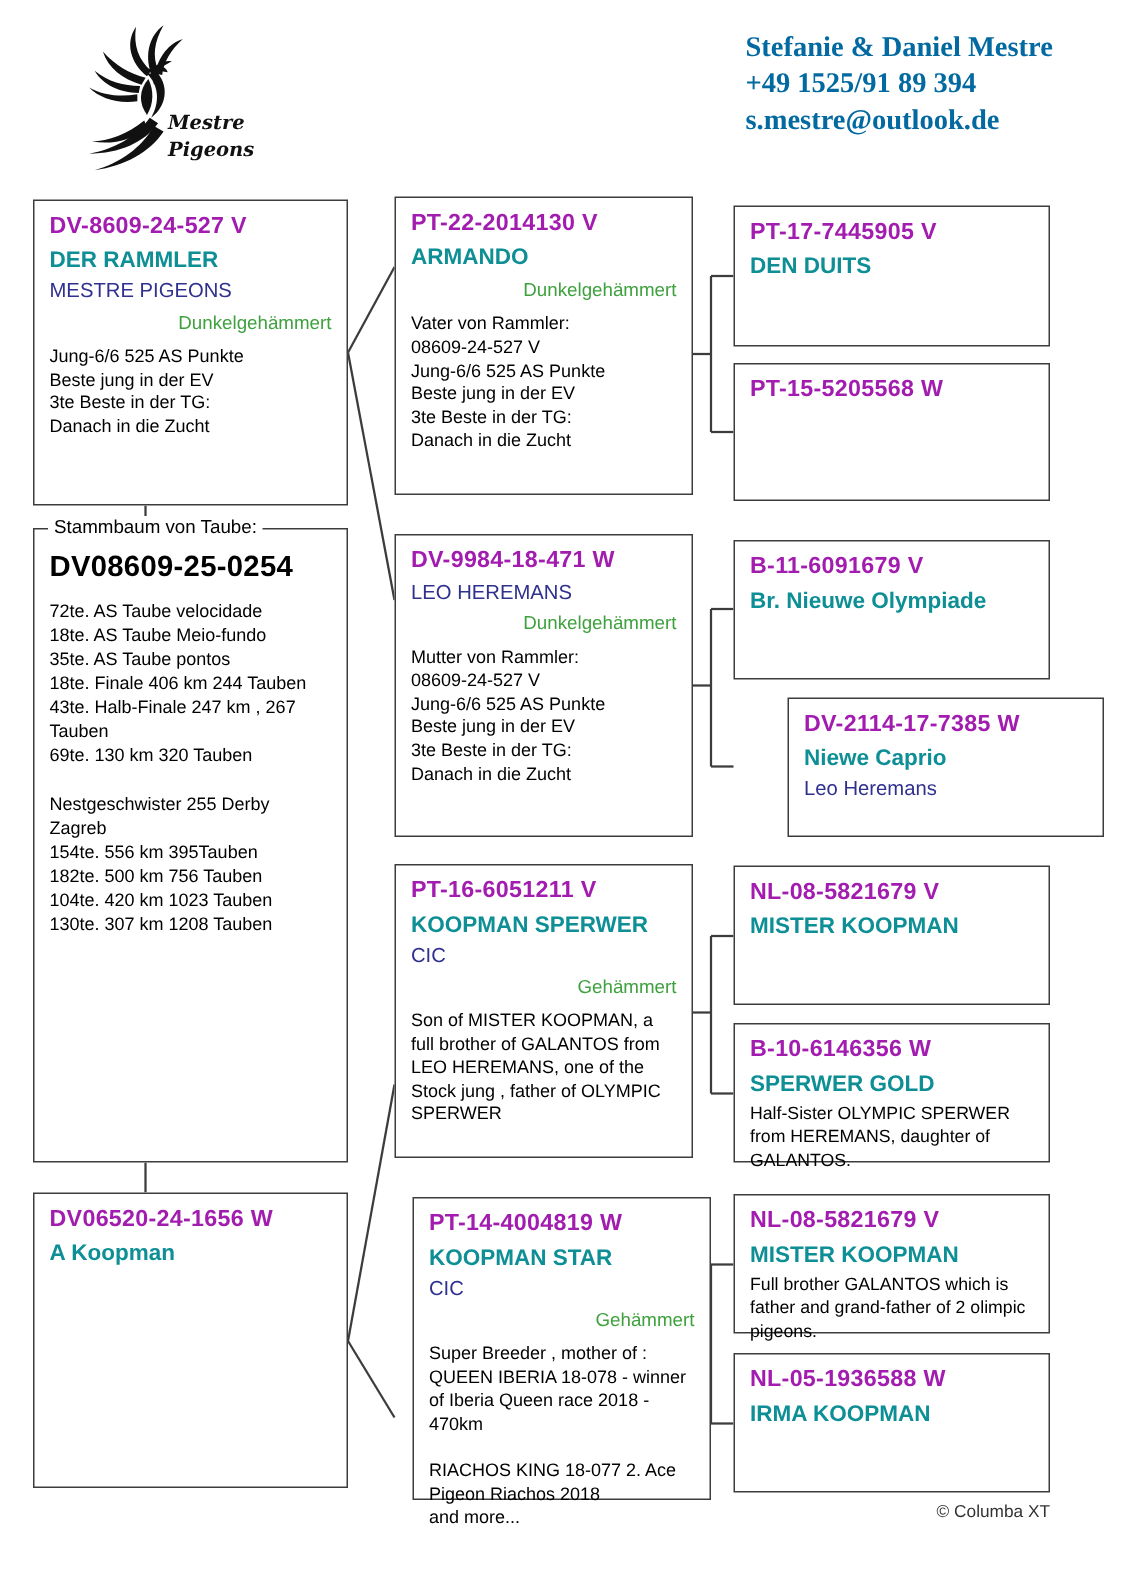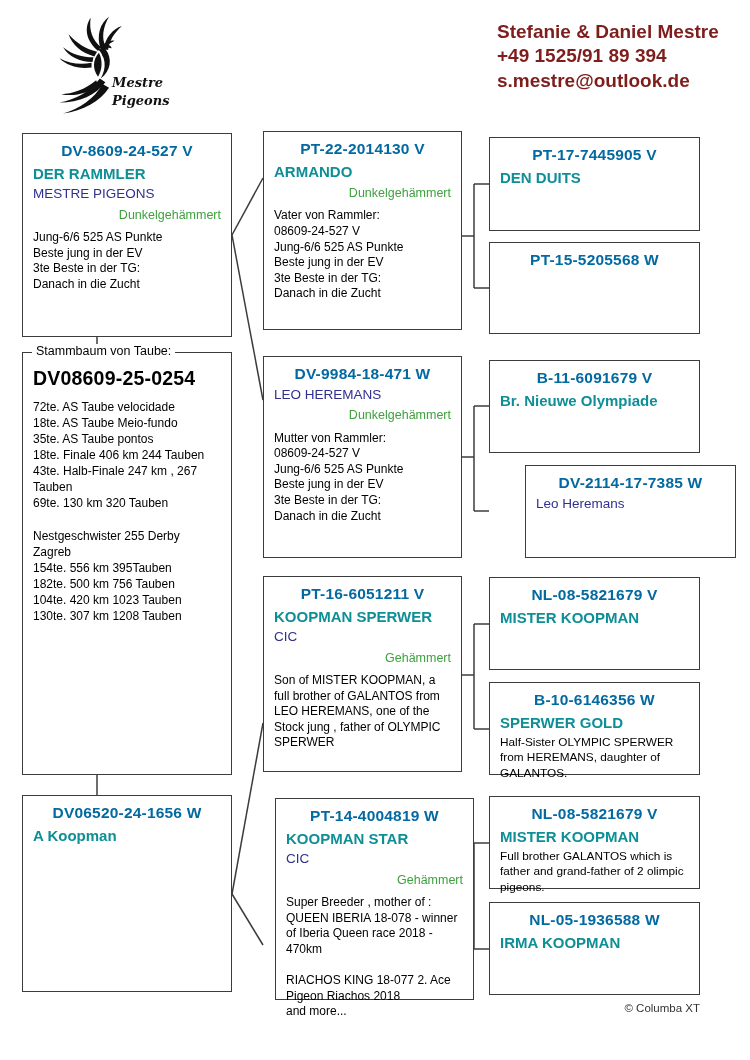--- a/index.html
+++ b/index.html
@@ -11,21 +11,21 @@
   html,body{margin:0;padding:0;background:#ffffff;}
   #page{
     position:relative;width:750px;height:1060px;background:#ffffff;overflow:hidden;
     font-family:"Liberation Sans",sans-serif;color:#000;
   }
   #connectors{position:absolute;left:0;top:0;z-index:0;}
   .pbox{
     position:absolute;background:#fff;border:1.5px solid var(--line);
     box-sizing:border-box;padding:8px 10px;z-index:1;
   }
-  .ring{font-size:15.5px;font-weight:bold;color:#0369a1;letter-spacing:.2px;line-height:1.15;text-align:center;}
+  .ring{font-size:15.5px;font-weight:bold;color:#a21caf;letter-spacing:.2px;line-height:1.15;}
   .bname{font-size:15px;font-weight:bold;color:var(--teal);margin-top:5px;line-height:1.15;}
   .strain{font-size:13.5px;color:var(--navy);margin-top:4px;line-height:1.15;}
   .colordesc{font-size:12.5px;color:var(--green);margin-top:6px;line-height:1.15;text-align:right;}
   .notes{font-size:12px;color:#000;margin-top:8px;line-height:1.3;white-space:pre-line;}
   .notes.tight{margin-top:4px;font-size:11.8px;}
   
   #subject-box{padding-top:12px;}
   .legend{
     position:absolute;top:-9px;left:9px;background:#fff;padding:0 4px;
     font-size:12.5px;color:#000;white-space:nowrap;
@@ -34,21 +34,21 @@
   .results{font-size:12px;line-height:1.34;margin-top:9px;white-space:pre-line;}
   
   #logo{position:absolute;left:52px;top:14px;z-index:1;}
   #logo-text{
     position:absolute;left:112px;top:74px;z-index:1;
     font-family:"DejaVu Serif",serif;font-style:italic;font-weight:bold;
     font-size:13px;line-height:1.35;color:#111;
   }
   #contact{
     position:absolute;left:497px;top:20px;width:232px;z-index:1;
-    font-size:19px;font-weight:bold;line-height:1.28;color:#7f1d1d;
+    font-size:19px;font-weight:bold;line-height:1.28;color:#0369a1;font-family:Liberation Serif, serif;
   }
   #footer-credit{
     position:absolute;left:565px;top:1002px;width:135px;text-align:right;z-index:1;
     font-size:11.5px;color:#333;
   }
 </style>
 </head>
 <body>
 
 <div id="page">
@@ -202,20 +202,21 @@
     <div class="ring">PT-15-5205568 W</div>
   </div>
 
   <div class="pbox" style="left:489px;top:360px;width:211px;height:93px;">
     <div class="ring">B-11-6091679 V</div>
     <div class="bname">Br. Nieuwe Olympiade</div>
   </div>
 
   <div class="pbox" style="left:489px;top:465px;width:211px;height:93px;margin-left:36px;">
     <div class="ring">DV-2114-17-7385 W</div>
+    <div class="bname">Niewe Caprio</div>
     <div class="strain">Leo Heremans</div>
   </div>
 
   <div class="pbox" style="left:489px;top:577px;width:211px;height:93px;">
     <div class="ring">NL-08-5821679 V</div>
     <div class="bname">MISTER KOOPMAN</div>
   </div>
 
   <div class="pbox" style="left:489px;top:682px;width:211px;height:93px;">
     <div class="ring">B-10-6146356 W</div>

